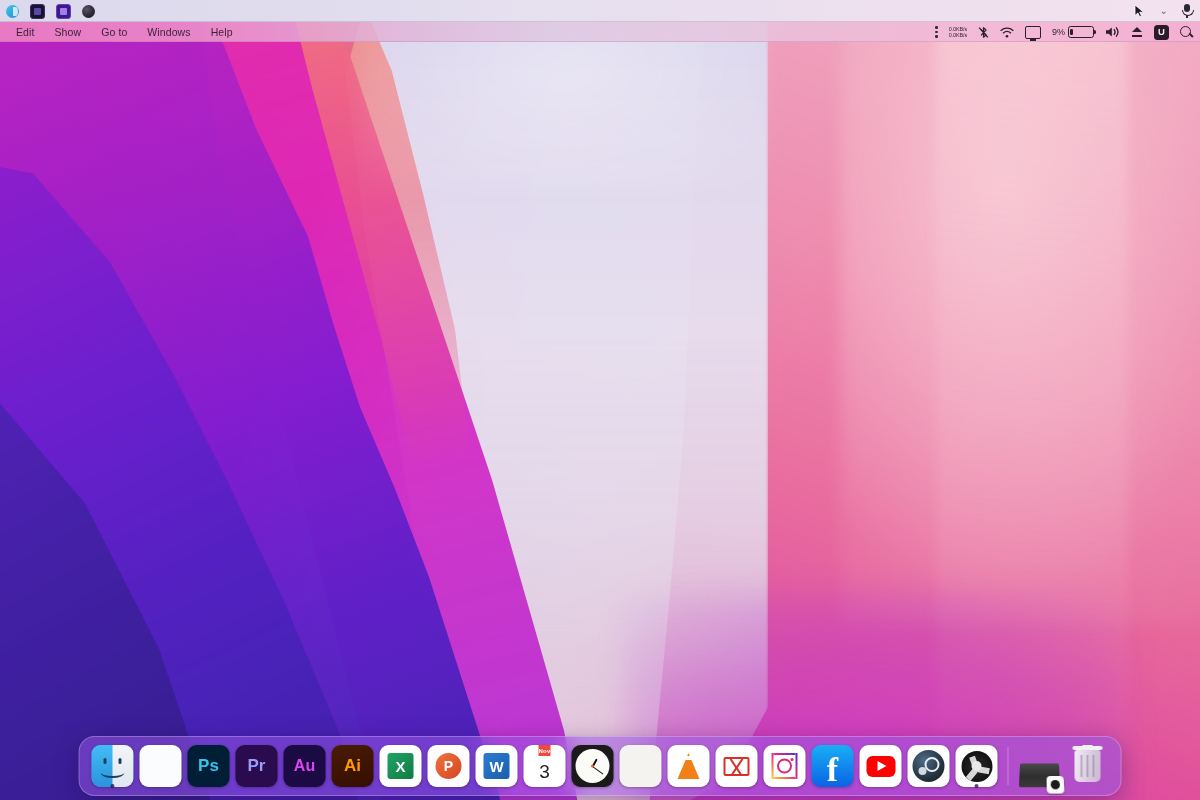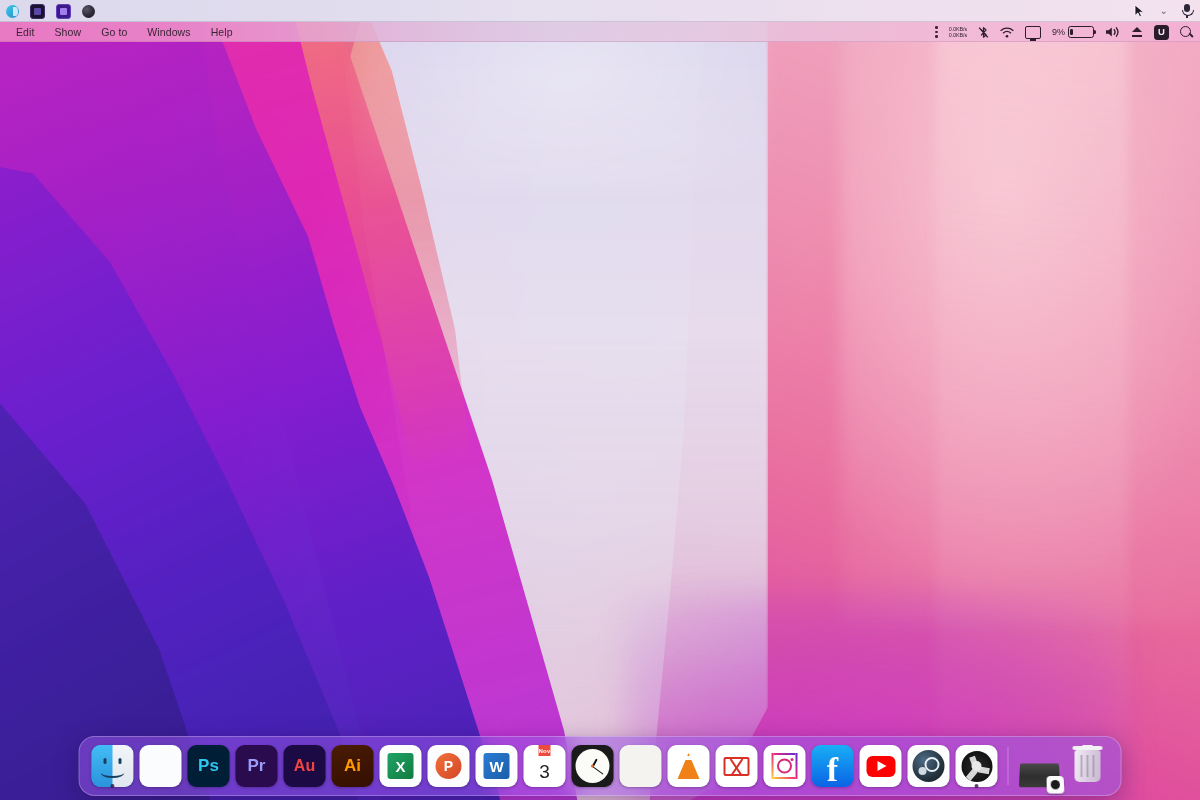--- a/index.html
+++ b/index.html
@@ -513,21 +513,21 @@
     height: 9px;
     border-bottom: 2px solid #17405e;
     border-radius: 0 0 50% 50%;
   }
 
   .ic-launchpad { background: #fbfcfe; display: grid; grid-template-columns: repeat(3,1fr); grid-template-rows: repeat(3,1fr); gap: 3px; padding: 6px; box-sizing: border-box; }
   .ic-launchpad span { border-radius: 2.5px; display: block; }
 
   .ic-ps { background: #001e36; color: #31c5f0; font-size: 17px; }
   .ic-pr { background: #2a0b4e; color: #9a9cf7; font-size: 17px; }
-  .ic-au { background: #1b0a43; color: #ef4444; font-size: 16px; }
+  .ic-au { background: #1b0a43; color: #d946ef; font-size: 16px; }
   .ic-ai { background: linear-gradient(160deg,#4a1c03 0%,#330e02 100%); color: #ff9a00; font-size: 17px; }
 
   .ic-white { background: #fdfdfd; }
   .ic-excel .glyph { width: 26px; height: 26px; border-radius: 3px; background: linear-gradient(135deg,#21a366 0%,#107c41 100%); color:#fff; display:flex; align-items:center; justify-content:center; font-size:15px; font-weight:bold; }
   .ic-ppt .glyph { width: 26px; height: 26px; border-radius: 50%; background: linear-gradient(135deg,#f3703a 0%,#d24726 100%); color:#fff; display:flex; align-items:center; justify-content:center; font-size:14px; font-weight:bold; }
   .ic-word .glyph { width: 26px; height: 26px; border-radius: 3px; background: linear-gradient(135deg,#2b7cd3 0%,#1b5eaa 100%); color:#fff; display:flex; align-items:center; justify-content:center; font-size:15px; font-weight:bold; }
 
   .ic-cal { background: #fff; display: flex; flex-direction: column; }
   .ic-cal .cal-top {
     height: 11px; background: #ec4a3e; color: #fff;

